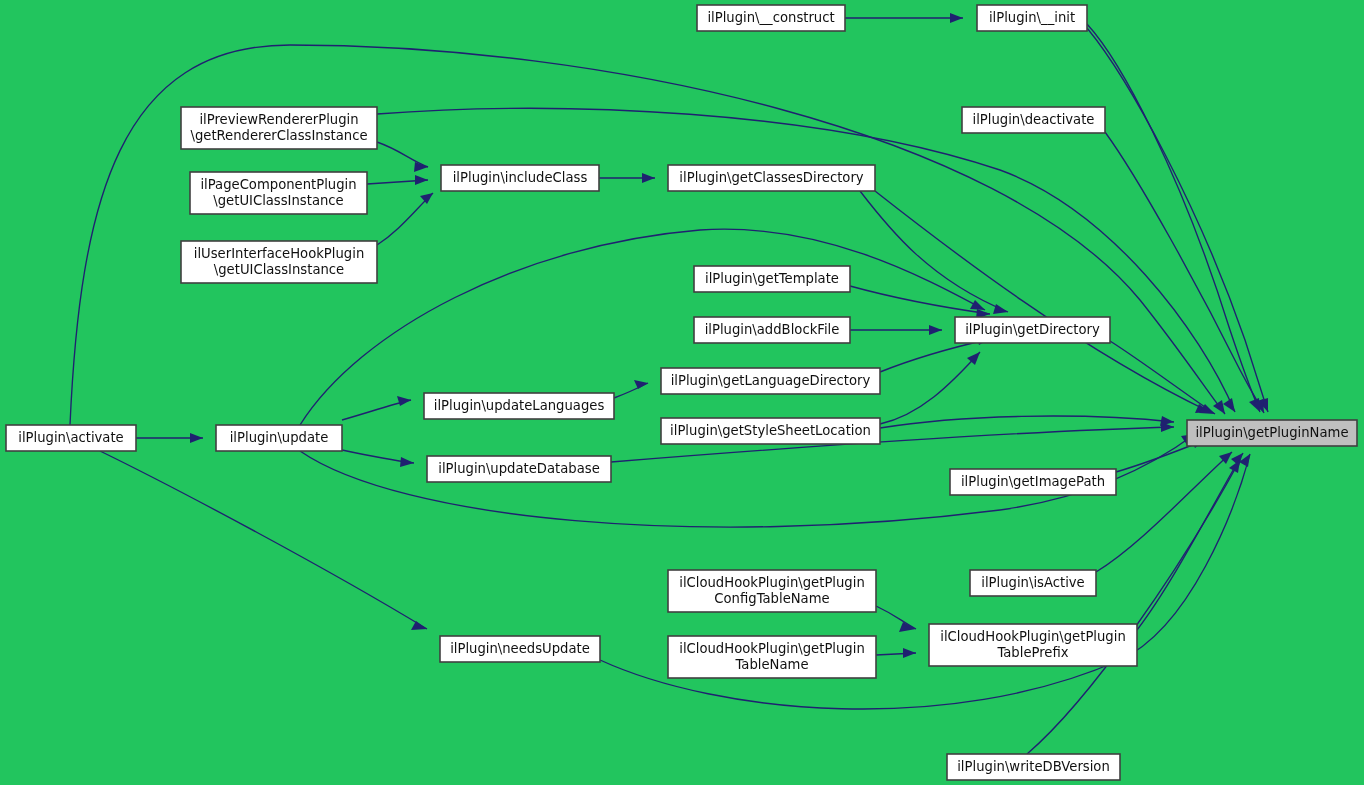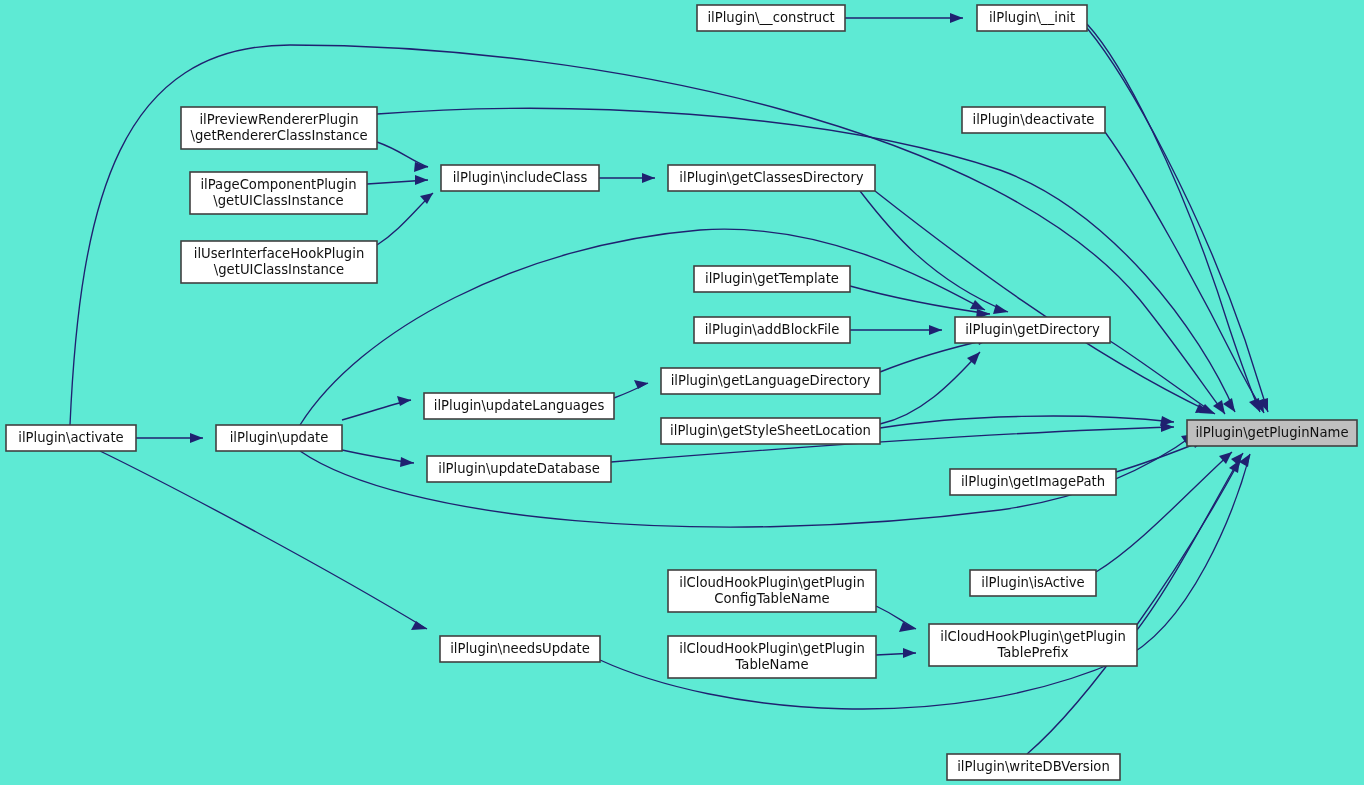--- a/index.html
+++ b/index.html
@@ -4,21 +4,21 @@
 <style>
   html, body {
     margin: 0;
     padding: 0;
     background: #ffffff;
   }
   #graph-root {
     position: relative;
     width: 1364px;
     height: 785px;
-    background: #5eead4;
+    background: #22c55e;
     font-family: "DejaVu Sans", sans-serif;
     overflow: hidden;
   }
   svg#callgraph {
     display: block;
     width: 1364px;
     height: 785px;
   }
   .node-box {
     fill: #ffffff;

